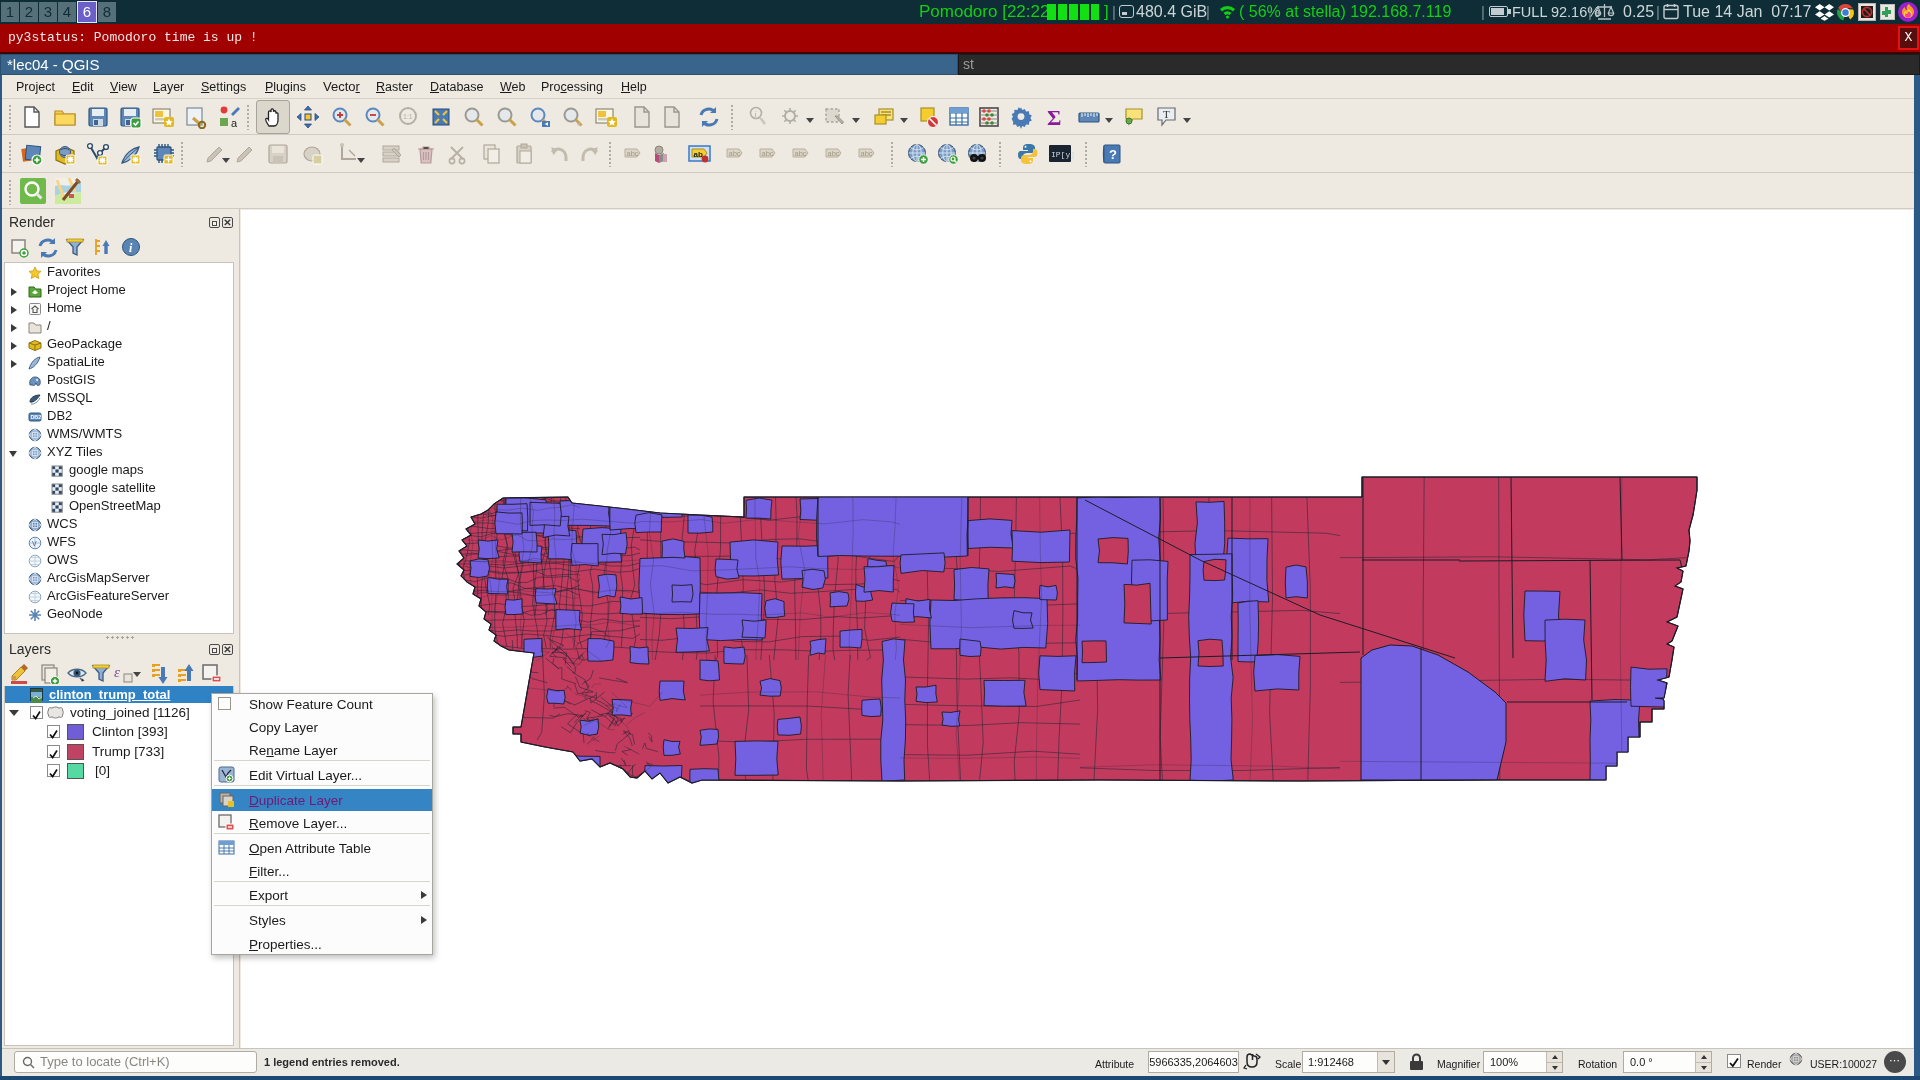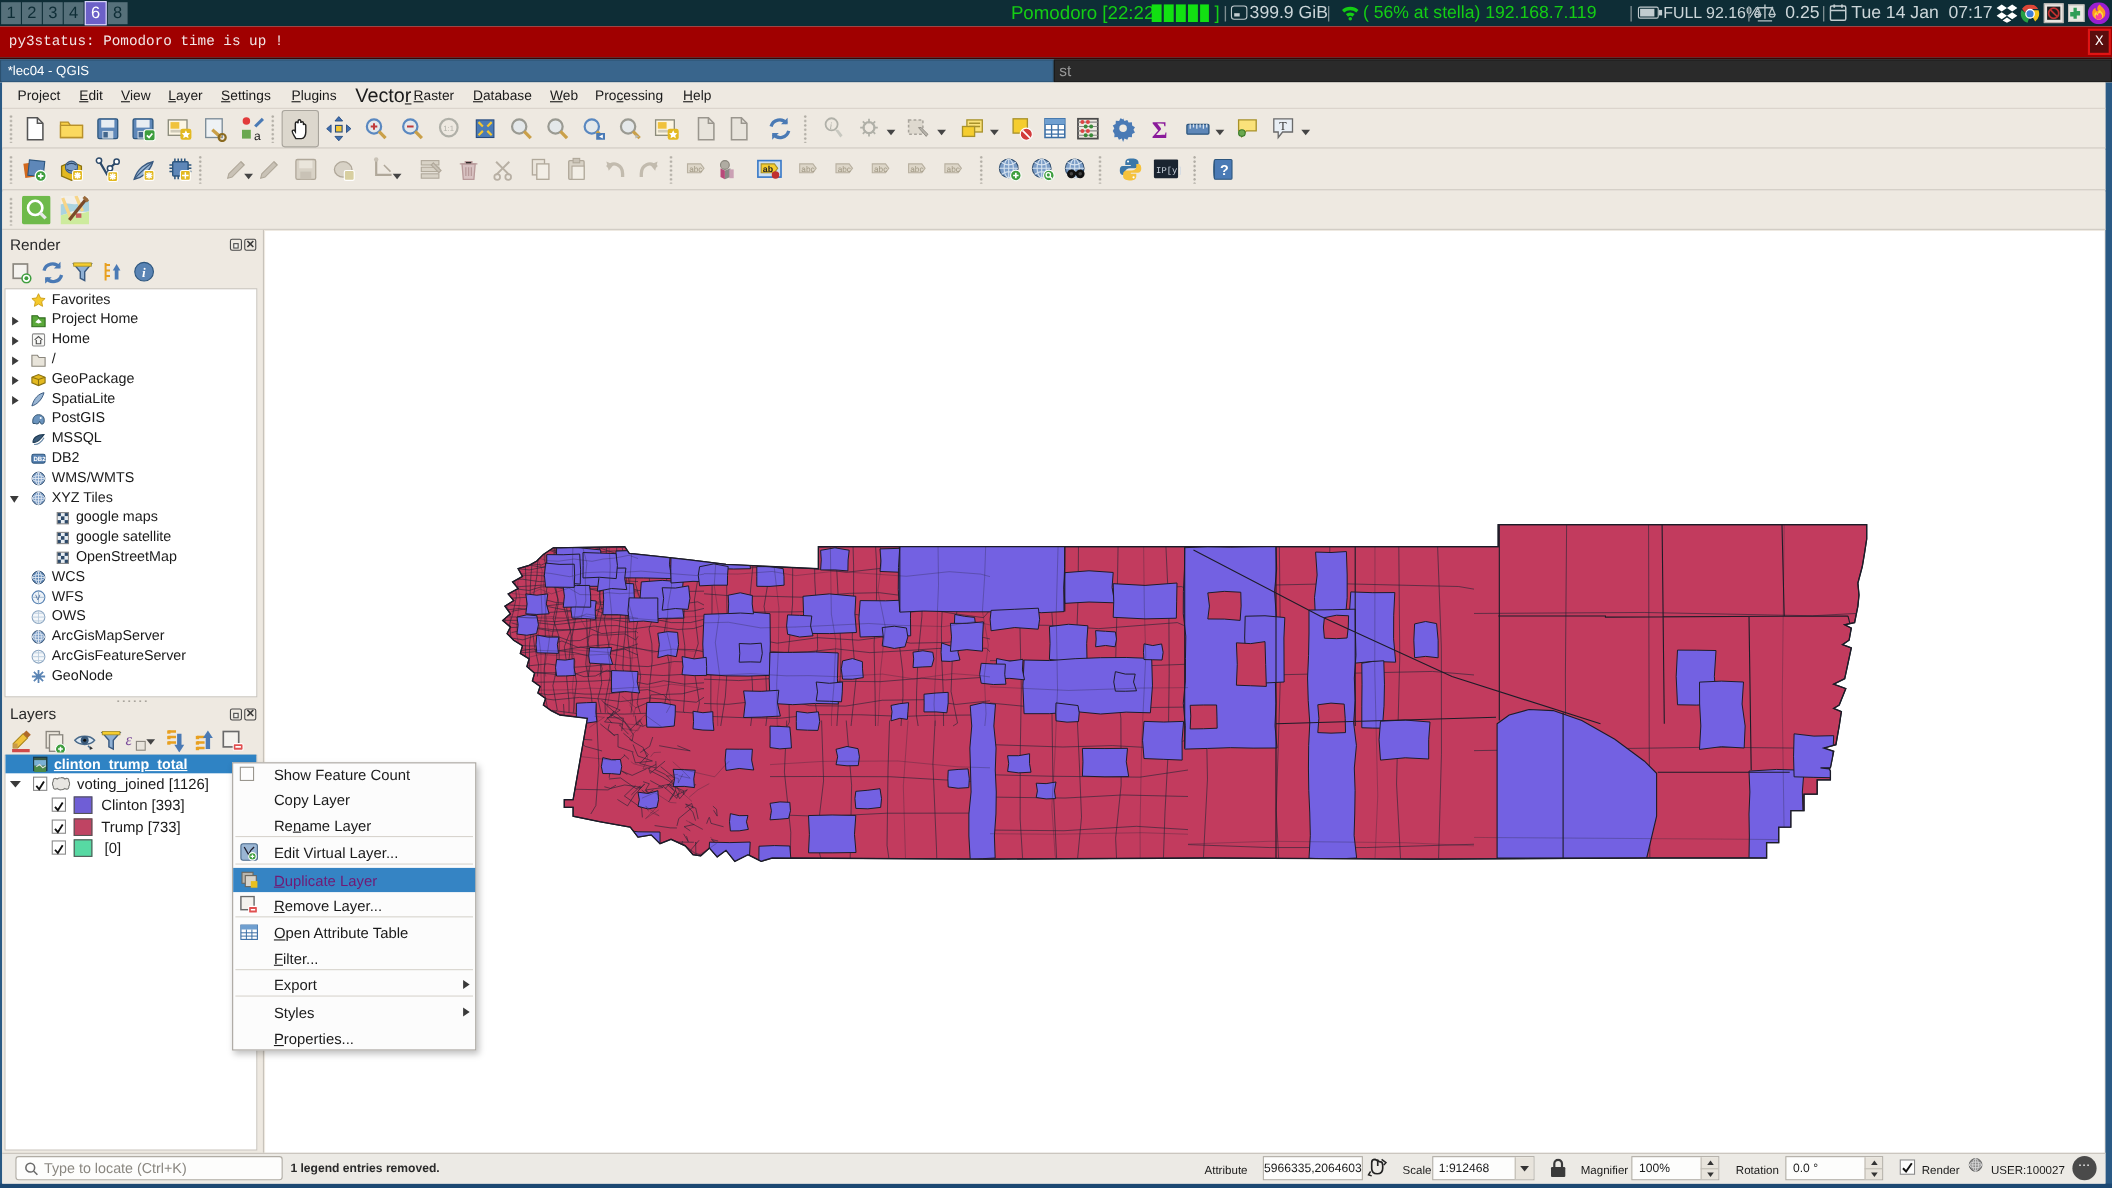--- a/index.html
+++ b/index.html
@@ -10,21 +10,21 @@
     <div class="abs" style="left:919px;top:0;height:24px;line-height:24px;color:#14ce14;font-size:17px">Pomodoro [22:22</div>
     <div class="abs" style="left:1047px;top:4px;width:9px;height:16px;background:#12e012"></div>
     <div class="abs" style="left:1058px;top:4px;width:9px;height:16px;background:#12e012"></div>
     <div class="abs" style="left:1069px;top:4px;width:9px;height:16px;background:#12e012"></div>
     <div class="abs" style="left:1080px;top:4px;width:9px;height:16px;background:#12e012"></div>
     <div class="abs" style="left:1091px;top:4px;width:8px;height:16px;background:#12e012"></div>
     <div class="abs" style="left:1104px;top:0;height:24px;line-height:24px;color:#14ce14;font-size:17px">]</div>
     <div class="abs" style="left:1112px;top:0;height:24px;line-height:24px;color:#7d8d91;font-size:15px">|</div>
     <div class="abs" style="left:1119px;top:5px;width:15px;height:13px;border:1.5px solid #c2ccd0;border-radius:3px"></div>
     <div class="abs" style="left:1122px;top:12px;width:5px;height:3px;background:#c2ccd0"></div>
-    <div class="abs" style="left:1136px;top:0;height:24px;line-height:24px;color:#ccd6d9;font-size:16px">399.9 GiB</div>
+    <div class="abs" style="left:1136px;top:0;height:24px;line-height:24px;color:#ccd6d9;font-size:16px">480.4 GiB</div>
     <div class="abs" style="left:1206px;top:0;height:24px;line-height:24px;color:#7d8d91;font-size:15px">|</div>
     <svg class="abs" style="left:1219px;top:4px" width="17" height="15" viewBox="0 0 17 15">
       <path d="M1 5a11 11 0 0 1 15 0l-2 2.4a8 8 0 0 0-11 0z" fill="#14ce14"></path>
       <path d="M4.5 8.8a6 6 0 0 1 8 0l-2 2.4a3 3 0 0 0-4 0z" fill="#14ce14"></path>
       <circle cx="8.5" cy="13" r="1.6" fill="#14ce14"></circle>
     </svg>
     <div class="abs" style="left:1239px;top:0;height:24px;line-height:24px;color:#14ce14;font-size:16px">( 56% at stella) 192.168.7.119</div>
     <div class="abs" style="left:1481px;top:0;height:24px;line-height:24px;color:#7d8d91;font-size:15px">|</div>
     <div class="abs" style="left:1489px;top:6px;width:19px;height:11px;border:1.5px solid #c2ccd0;border-radius:2px"></div>
     <div class="abs" style="left:1508px;top:9px;width:3px;height:5px;background:#c2ccd0"></div>
@@ -69,37 +69,37 @@
       <path d="M11 7c1.5 2 3 2.6 3 5a4 4 0 0 1-8 0c0-1.4.6-2.6 1.8-3.3.2 1.3.8 2 1.9 2-.8-1.7-.2-2.8 1.3-3.7z" fill="#ffd93e"></path>
       <path d="M11.2 9.5c1 1.2 1.8 1.8 1.8 3.3a3 3 0 0 1-6 .1c0-.8.3-1.5.9-2 .3.8.8 1.2 1.6 1.2-.5-1-.1-1.8 1.7-2.6z" fill="#ff3e9a"></path>
     </svg>
   </div>
 <div class="abs" style="left:0;top:24px;width:1920px;height:28px;background:#a00000">
     <div class="abs" style="left:8px;top:0;height:28px;line-height:28px;color:#f2e6e6;font-size:13px;font-family:'Liberation Mono',monospace">py3status: Pomodoro time is up !</div>
     <div class="abs" style="left:1898px;top:2px;width:21px;height:24px;background:#5a0d0d;border:2.5px solid #e01414;color:#fff;font-size:13px;text-align:center;line-height:19px;font-family:'Liberation Mono',monospace">X</div>
   </div>
 <div class="abs" style="left:0;top:52px;width:1920px;height:2px;background:#3d0404"></div>
 <div class="abs" style="left:0;top:54px;width:958px;height:21px;background:#39658c;border:1px solid #2b506f">
-    <div style="margin-left:6px;color:#fff;font-size:12px;line-height:19px">*lec04 - QGIS</div>
+    <div style="margin-left:6px;color:#fff;font-size:15px;line-height:19px">*lec04 - QGIS</div>
   </div>
 <div class="abs" style="left:958px;top:54px;width:962px;height:21px;background:#2a2a2a;border:1px solid #1a1a1a">
     <div style="margin-left:4px;color:#9a9a9a;font-size:14px;line-height:19px">st</div>
   </div>
 <div class="abs" style="left:0;top:75px;width:1920px;height:1001px;background:#eee9e1"></div>
 <div class="abs" style="left:0;top:75px;width:2px;height:1005px;background:#2a5a85"></div>
 <div class="abs" style="left:1914px;top:75px;width:6px;height:1005px;background:#2a5a85"></div>
 <div class="abs" style="left:0;top:1076px;width:1920px;height:4px;background:#1c4872"></div>
 <div class="abs" style="left:2px;top:75px;width:1912px;height:24px;background:#eee9e1;border-bottom:1px solid #d5d0c8">
     <div class="abs" style="left:14px;top:0;height:24px;line-height:24px;font-size:12.5px;color:#1a1a1a">Pro<span style="text-decoration:underline">j</span>ect</div>
     <div class="abs" style="left:70px;top:0;height:24px;line-height:24px;font-size:12.5px;color:#1a1a1a"><span style="text-decoration:underline">E</span>dit</div>
     <div class="abs" style="left:108px;top:0;height:24px;line-height:24px;font-size:12.5px;color:#1a1a1a"><span style="text-decoration:underline">V</span>iew</div>
     <div class="abs" style="left:151px;top:0;height:24px;line-height:24px;font-size:12.5px;color:#1a1a1a"><span style="text-decoration:underline">L</span>ayer</div>
     <div class="abs" style="left:199px;top:0;height:24px;line-height:24px;font-size:12.5px;color:#1a1a1a"><span style="text-decoration:underline">S</span>ettings</div>
     <div class="abs" style="left:263px;top:0;height:24px;line-height:24px;font-size:12.5px;color:#1a1a1a"><span style="text-decoration:underline">P</span>lugins</div>
-    <div class="abs" style="left:321px;top:0;height:16px;line-height:24px;font-size:18px;color:#1a1a1a">Vecto<span style="text-decoration:underline">r</span></div>
+    <div class="abs" style="left:321px;top:0;height:16px;line-height:24px;font-size:13px;color:#1a1a1a">Vecto<span style="text-decoration:underline">r</span></div>
     <div class="abs" style="left:374px;top:0;height:24px;line-height:24px;font-size:12.5px;color:#1a1a1a"><span style="text-decoration:underline">R</span>aster</div>
     <div class="abs" style="left:428px;top:0;height:24px;line-height:24px;font-size:12.5px;color:#1a1a1a"><span style="text-decoration:underline">D</span>atabase</div>
     <div class="abs" style="left:498px;top:0;height:24px;line-height:24px;font-size:12.5px;color:#1a1a1a"><span style="text-decoration:underline">W</span>eb</div>
     <div class="abs" style="left:539px;top:0;height:24px;line-height:24px;font-size:12.5px;color:#1a1a1a">Pro<span style="text-decoration:underline">c</span>essing</div>
     <div class="abs" style="left:619px;top:0;height:24px;line-height:24px;font-size:12.5px;color:#1a1a1a"><span style="text-decoration:underline">H</span>elp</div>
   </div>
 <div class="abs" style="left:2px;top:99px;width:1912px;height:36px;background:#eee9e1;border-bottom:1px solid #cfcac2" id="tb1"></div>
 <div class="abs" style="left:2px;top:136px;width:1912px;height:37px;background:#eee9e1;border-bottom:1px solid #cfcac2" id="tb2"></div>
 <div class="abs" style="left:2px;top:174px;width:1912px;height:35px;background:#eee9e1;border-bottom:1px solid #cfcac2" id="tb3"></div>
 <div class="abs" style="left:8px;top:104px;width:4px;height:26px;background-image:radial-gradient(circle,#b0aca4 1px,transparent 1.2px);background-size:4px 4px"></div>

